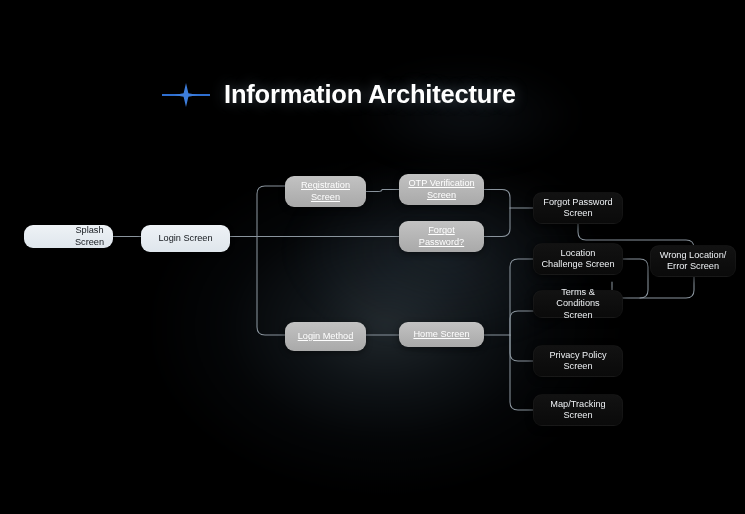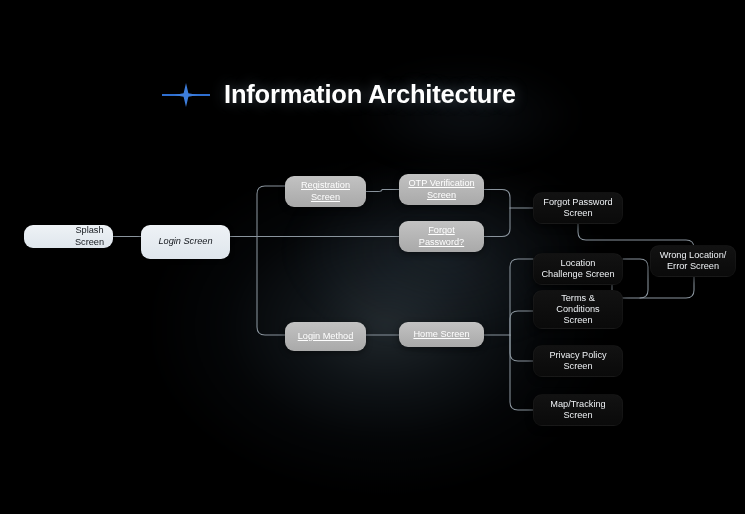--- a/index.html
+++ b/index.html
@@ -144,21 +144,21 @@
       <path d="M578 224 V232 Q578 240 586 240 H686 Q694 240 694 248 V290 Q694 298 686 298 H620 Q612 298 612 290 V282"></path>
 
       <path d="M623 259 H640 Q648 259 648 267 V290 Q648 298 640 298"></path>
     </g>
   </svg>
 
   <div class="node n-light" style="left:24px;top:225px;width:89px;height:23px;padding-left:48px;">
     <span>Splash Screen</span>
   </div>
 
-  <div class="node n-light" style="left:141px;top:225px;width:89px;height:34px;font-style:italic;">
+  <div class="node n-light" style="left:141px;top:225px;width:89px;height:27px;">
     <span>Login Screen</span>
   </div>
 
   <div class="node n-gray" style="left:285px;top:176px;width:81px;height:31px;">
     <span>Registration<br>Screen</span>
   </div>
 
   <div class="node n-gray" style="left:399px;top:174px;width:85px;height:31px;">
     <span>OTP Verification<br>Screen</span>
   </div>
@@ -172,25 +172,25 @@
   </div>
 
   <div class="node n-gray" style="left:399px;top:322px;width:85px;height:25px;">
     <span>Home Screen</span>
   </div>
 
   <div class="node n-dark" style="left:533px;top:192px;width:90px;height:32px;">
     <span>Forgot Password<br>Screen</span>
   </div>
 
-  <div class="node n-dark" style="left:533px;top:253px;width:90px;height:32px;">
+  <div class="node n-dark" style="left:533px;top:243px;width:90px;height:32px;">
     <span>Location<br>Challenge Screen</span>
   </div>
 
-  <div class="node n-dark" style="left:533px;top:290px;width:90px;height:39px;">
+  <div class="node n-dark" style="left:533px;top:290px;width:90px;height:28px;">
     <span>Terms &amp;<br>Conditions<br>Screen</span>
   </div>
 
   <div class="node n-dark" style="left:533px;top:345px;width:90px;height:32px;">
     <span>Privacy Policy<br>Screen</span>
   </div>
 
   <div class="node n-dark" style="left:533px;top:394px;width:90px;height:32px;">
     <span>Map/Tracking<br>Screen</span>
   </div>

